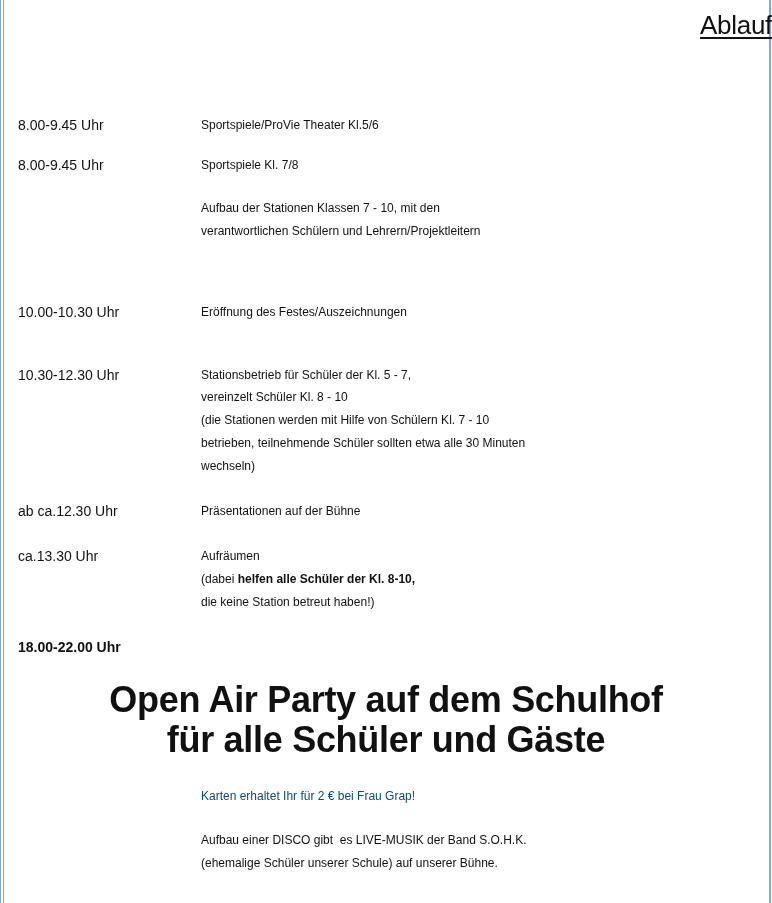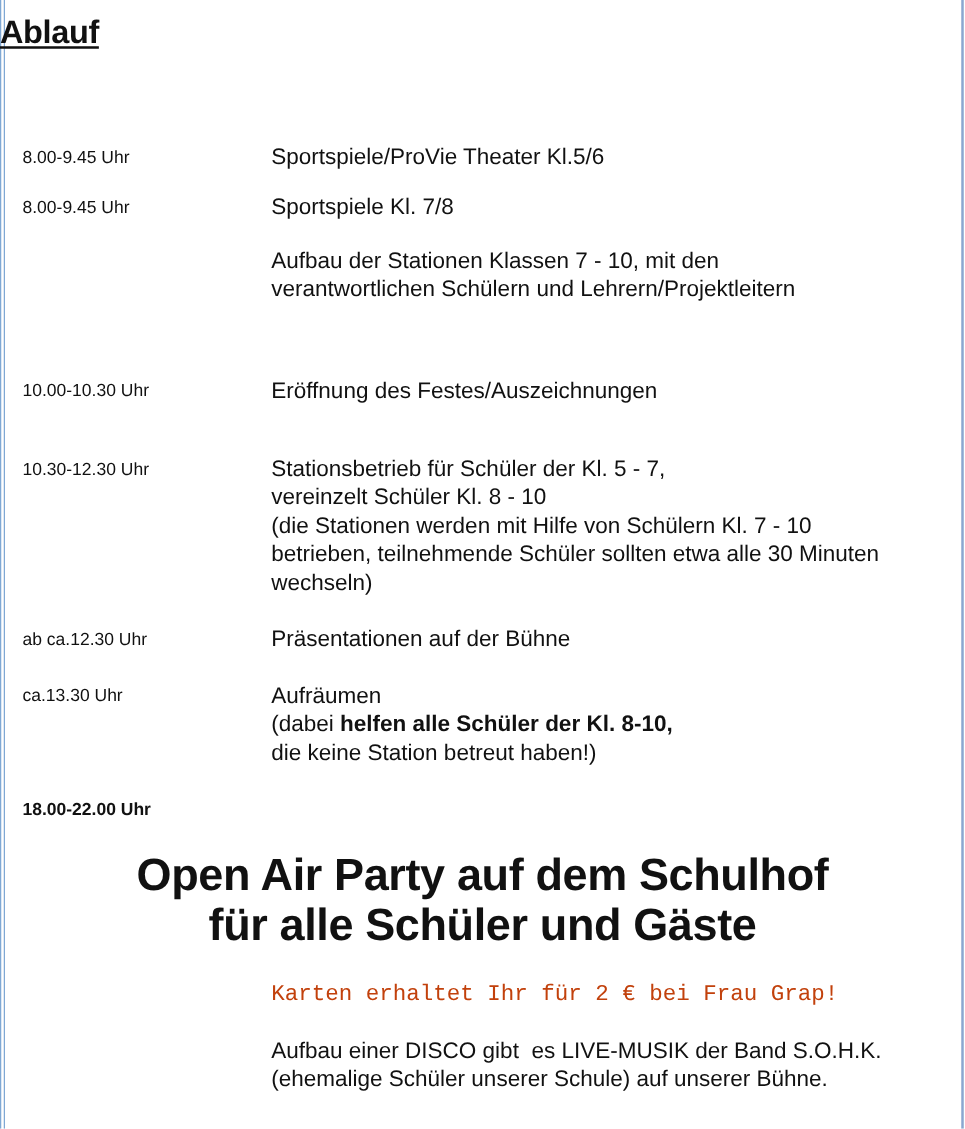--- a/index.html
+++ b/index.html
@@ -5,32 +5,32 @@
     html, body { margin: 0; padding: 0; }
     body {
       width: 772px; height: 903px; overflow: hidden; background: #ffffff;
       position: relative;
       font-family: "Liberation Sans", sans-serif; color: #111;
     }
     .edge-l1 { position: absolute; left: 0; top: 0; width: 1px; height: 903px; background: #7fa8d4; }
     .edge-l2 { position: absolute; left: 3px; top: 0; width: 1px; height: 903px; background: #7fa8d4; }
     .edge-r  { position: absolute; left: 769px; top: 0; width: 2px; height: 903px; background: #8aa7d0; }
     .title {
-      position: absolute; left: 0; width: 772px; top: 10px; text-align: left;
-      font-weight: bold; font-size: 26px; text-decoration: underline;
+      position: absolute; left: 0; width: 772px; top: 10px; text-align: right;
+      font-weight: normal; font-size: 26px; text-decoration: underline;
       text-decoration-thickness: 2px; text-underline-offset: 3px; letter-spacing: -0.3px;
     }
     .t { position: absolute; left: 18px; font-size: 14px; line-height: 22px; }
-    .d { position: absolute; left: 217px; font-size: 18px; line-height: 22px; }
+    .d { position: absolute; left: 201px; font-size: 12px; line-height: 22px; }
     .b { font-weight: bold; }
     .party {
       position: absolute; left: 0; width: 772px; text-align: center;
       font-weight: bold; font-size: 36px; line-height: 38px; letter-spacing: -0.3px;
     }
-    .red { color: #c2410c; font-family: Liberation Mono, monospace; }
+    .red { color: #0c4a6e; }
   </style>
 </head>
 <body>
 
 <div class="edge-l1"></div>
 <div class="edge-l2"></div>
 <div class="edge-r"></div>
 
 <div class="title">Ablauf</div>
 

